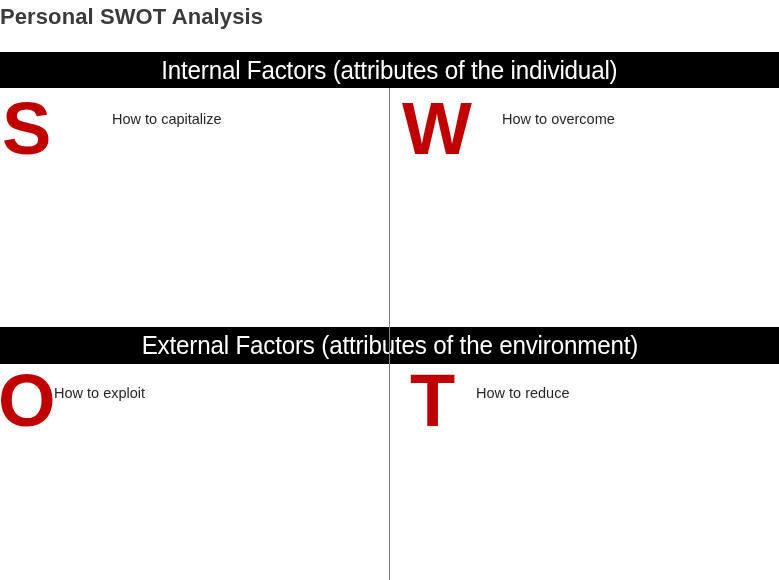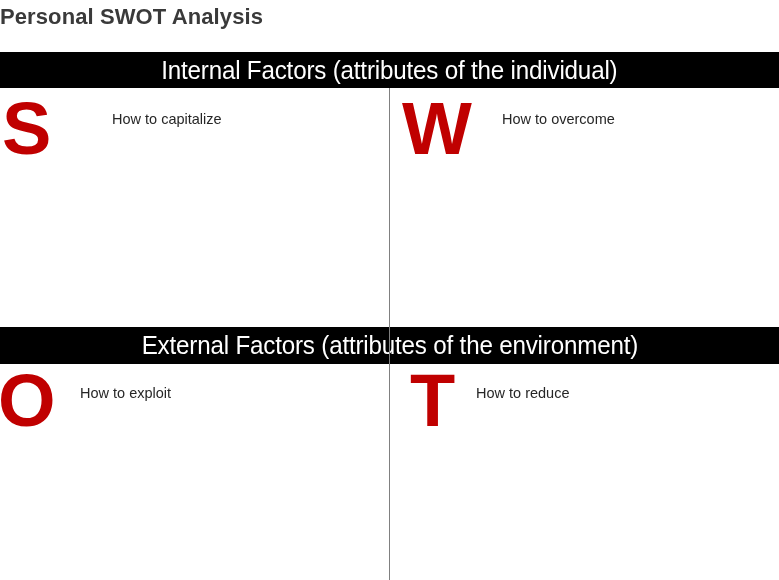--- a/index.html
+++ b/index.html
@@ -96,21 +96,21 @@
   }
 
   
   .s-letter { left: 2px;  top: 92px; }
   .s-note   { left: 66px; top: 111px; margin-left: 46px; }
   
   .w-letter { left: 402px; top: 92px; }
   .w-note   { left: 502px; top: 111px; text-align: center; }
   
   .o-letter { left: -2px;  top: 364px; }
-  .o-note   { left: 80px;  top: 385px; }
+  .o-note   { left: 54px;  top: 385px; }
   
   .t-letter { left: 410px; top: 364px; }
   .t-note   { left: 476px; top: 385px; }
 </style>
 </head>
 <body>
 
 <div id="canvas">
 
   <div class="chart-title">Personal SWOT Analysis</div>

